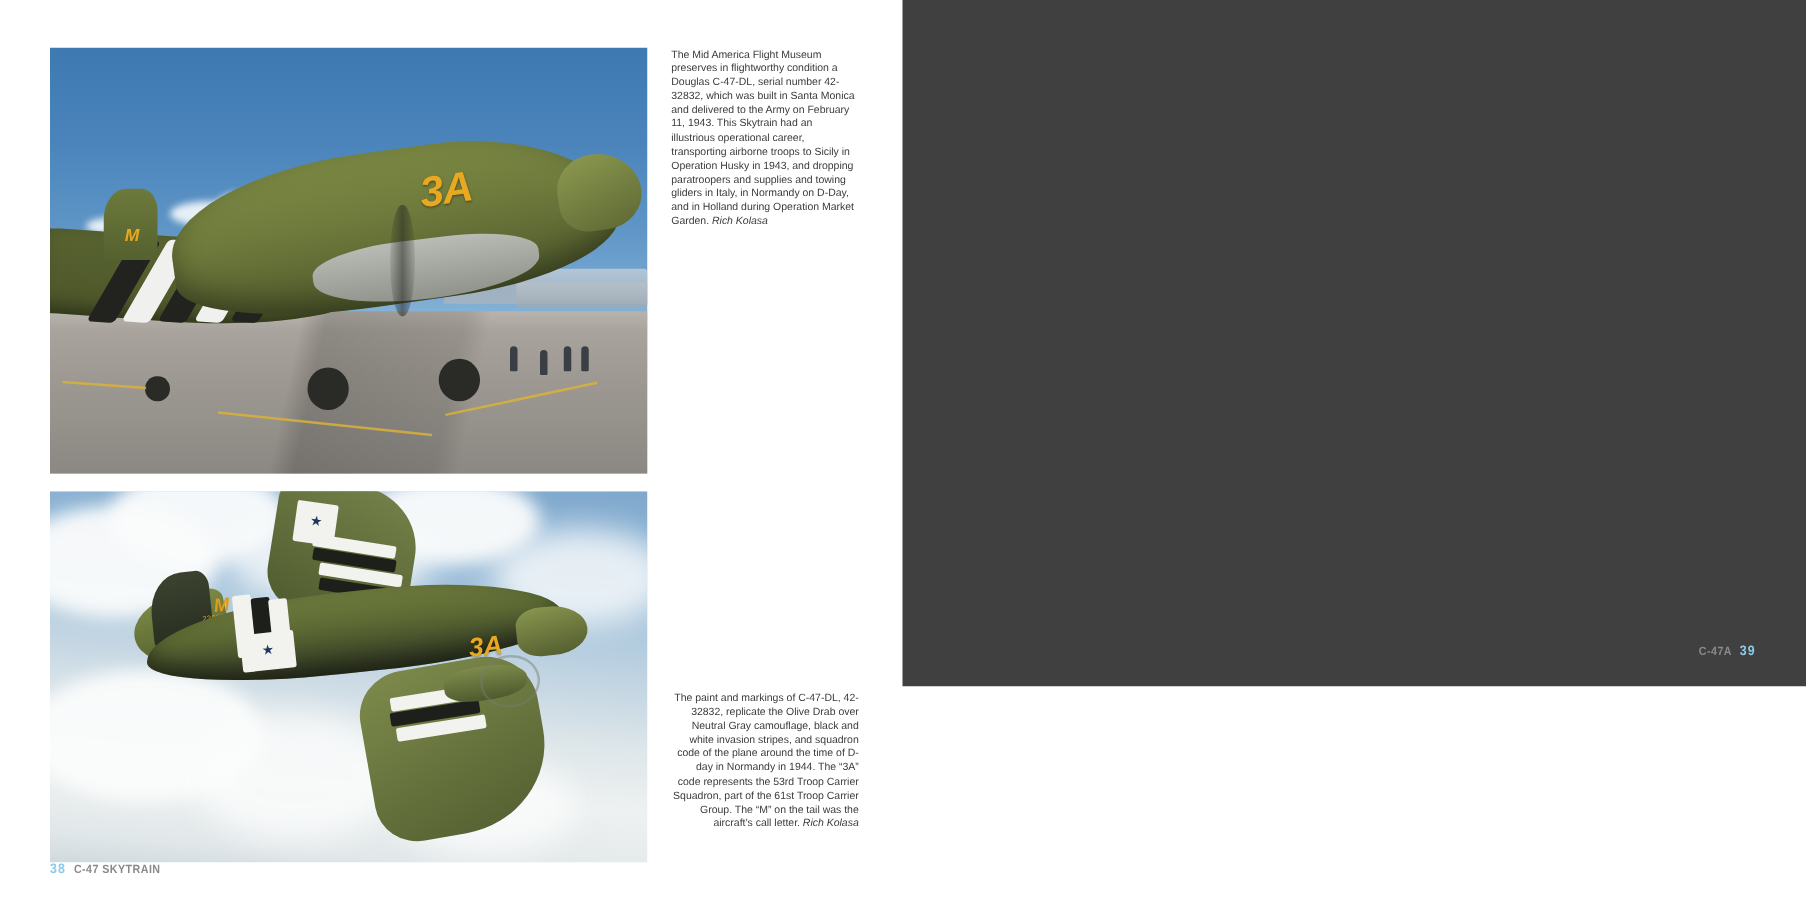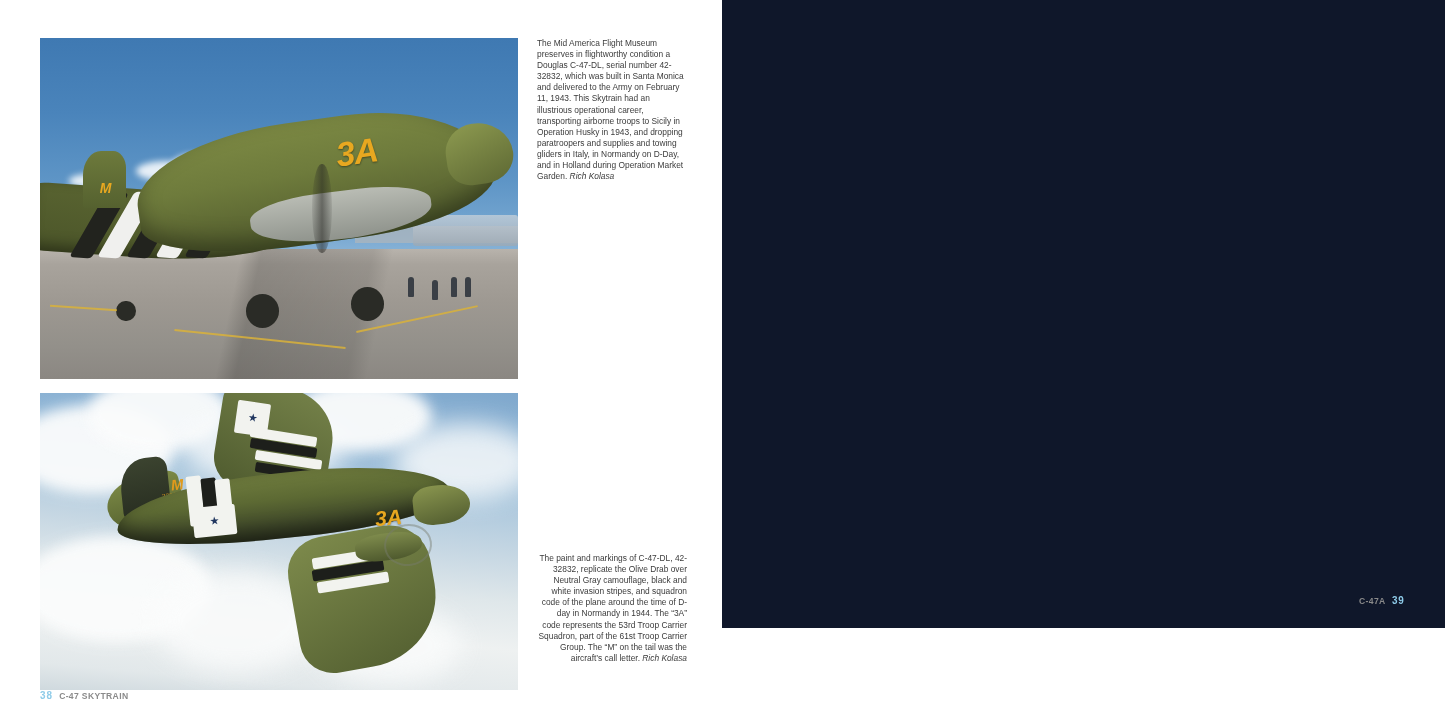--- a/index.html
+++ b/index.html
@@ -17,22 +17,22 @@
   .spread { position: absolute; inset: 0; background: #ffffff; }
 
   
   .page-left {
     position: absolute;
     left: 0; top: 0; width: 722px; height: 723px;
     background: #ffffff;
   }
   .page-right {
     position: absolute;
-    left: 722px; top: 0; width: 723px; height: 628px;
-    background: #0f172a;
+    left: 722px; top: 0; width: 723px; height: 549px;
+    background: #404040;
   }
 
   
   .photo {
     position: absolute;
     overflow: hidden;
   }
   .photo-top  { left: 40px; top: 38px;  width: 478px; height: 341px; }
   .photo-bot  { left: 40px; top: 393px; width: 478px; height: 297px; }
 

